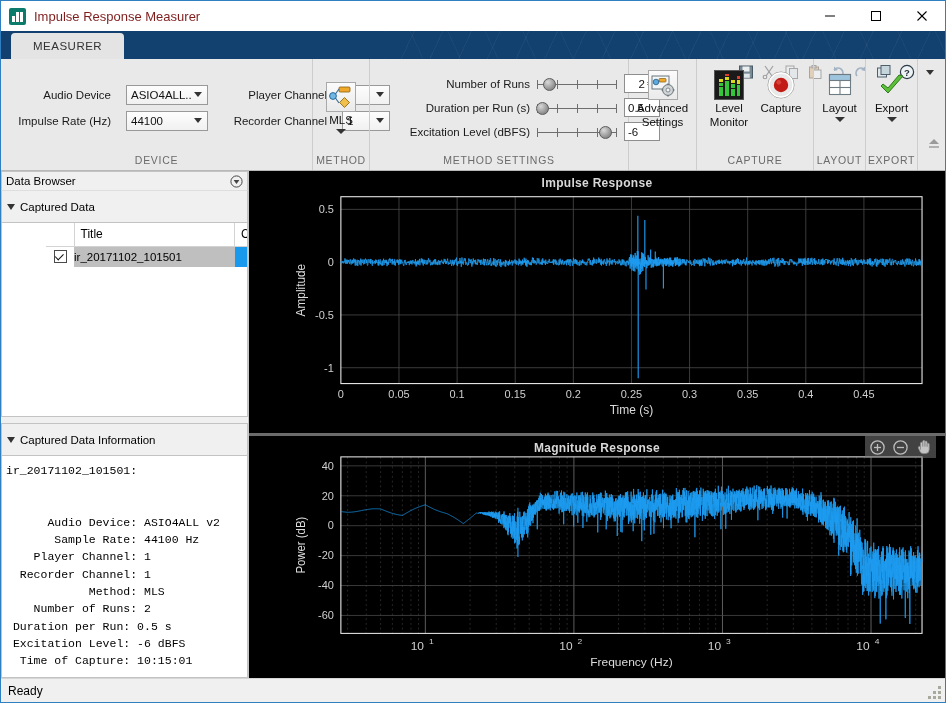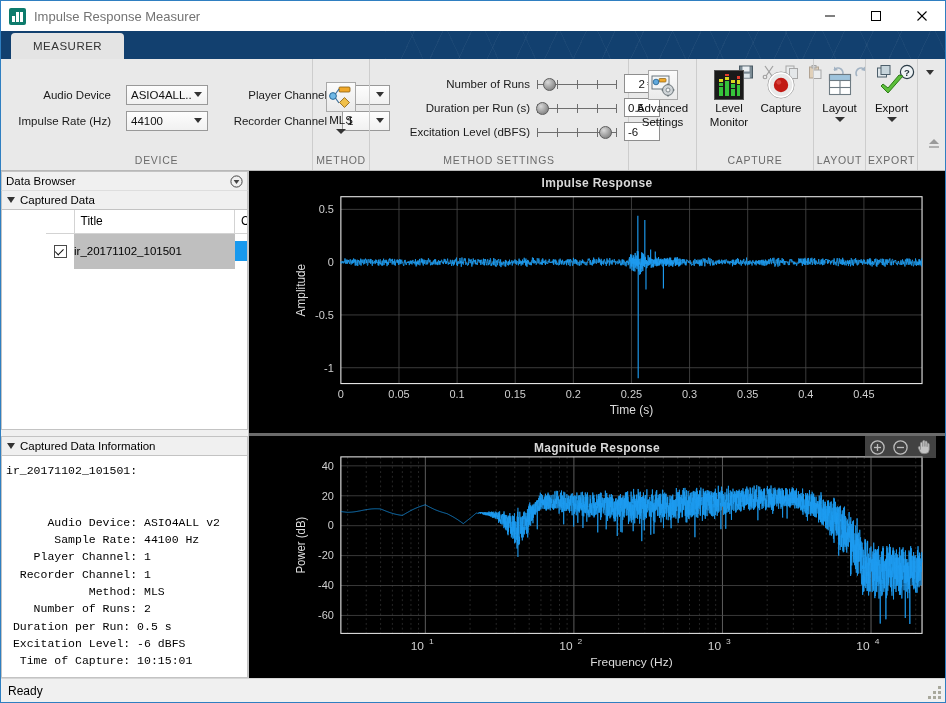--- a/index.html
+++ b/index.html
@@ -41,21 +41,21 @@
     position: absolute; left: 3px; bottom: 3px;
     width: 3px; height: 6px; background: #fff;
   }
   .app-icon::after {
     content: "";
     position: absolute; left: 7px; bottom: 3px;
     width: 3px; height: 10px; background: #fff;
     box-shadow: 4px 0 0 0 #fff;
   }
   .title-text {
-    font-size: 13px; color: #737373;
+    font-size: 13px; color: #7f1d1d;
     white-space: nowrap;
   }
   .win-buttons {
     margin-left: auto; display: flex; height: 30px;
   }
   .win-btn {
     width: 46px; height: 30px;
     display: flex; align-items: center; justify-content: center;
     font-size: 13px; color: #000;
     cursor: default;
@@ -272,21 +272,21 @@
     padding: 0 4px;
     font-size: 11.5px; color: #000;
     flex: 0 0 auto;
   }
   .panel-hdr .ph-title { flex: 1 1 auto; }
   .panel-hdr .ph-btn {
     width: 14px; height: 14px;
     display: flex; align-items: center; justify-content: center;
   }
   .sub-hdr {
-    height: 20px;
+    height: 33px;
     background: #f0f0f0;
     border: 1px solid #c3c3c3;
     border-top: 1px solid #dedede;
     display: flex; align-items: center; gap: 5px;
     padding: 0 5px;
     font-size: 11.5px; color: #000;
     flex: 0 0 auto;
   }
   .tri-right-small {
     width: 0; height: 0;
@@ -306,21 +306,21 @@
     height: 23px;
     background: #fff;
     border-right: 1px solid #d3d3d3;
     border-bottom: 1px solid #d3d3d3;
     font-size: 12px; font-weight: normal; color: #000;
     text-align: left; padding-left: 6px;
   }
   table.dbtable th.c-check { width: 28px; padding: 0; }
   table.dbtable th.c-color { width: 56px; }
   table.dbtable td {
-    height: 36px;
+    height: 20px;
     font-size: 11.5px; color: #000;
     padding: 0;
   }
   td.c-check { text-align: center; }
   .chk {
     width: 13px; height: 13px;
     border: 1px solid #4a4a4a;
     background: #fff;
     display: inline-flex; align-items: center; justify-content: center;
     position: relative;

